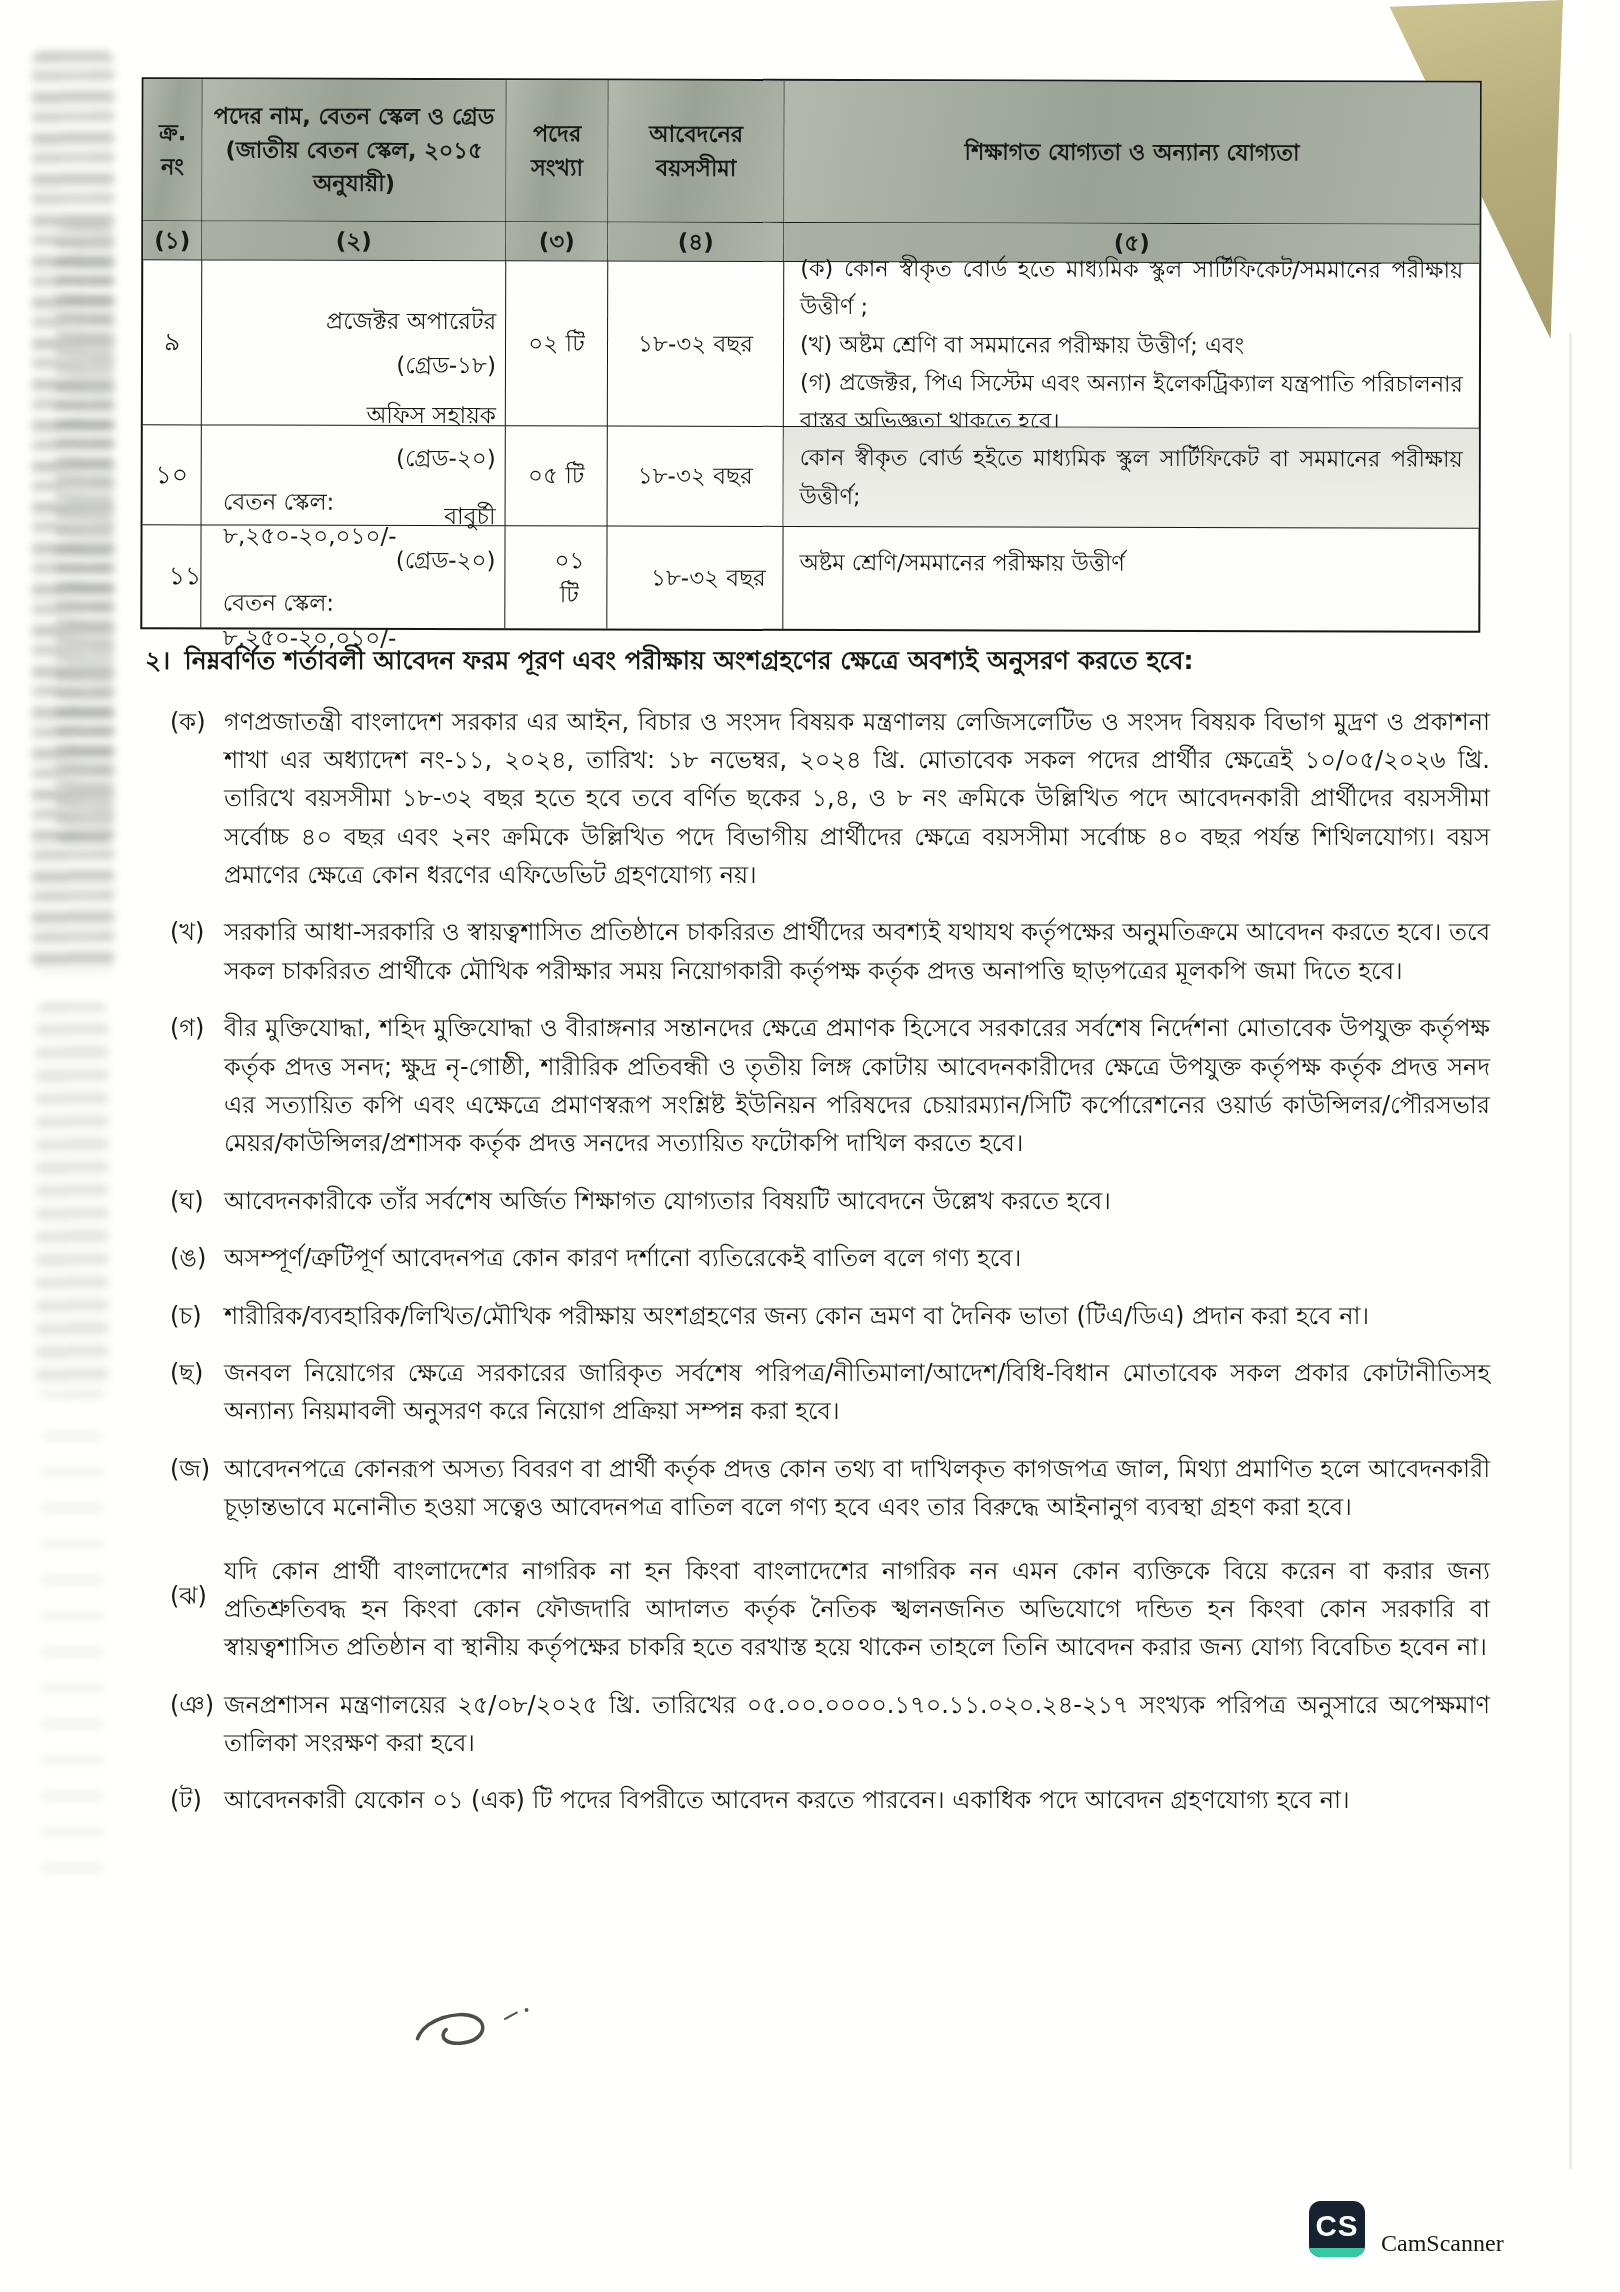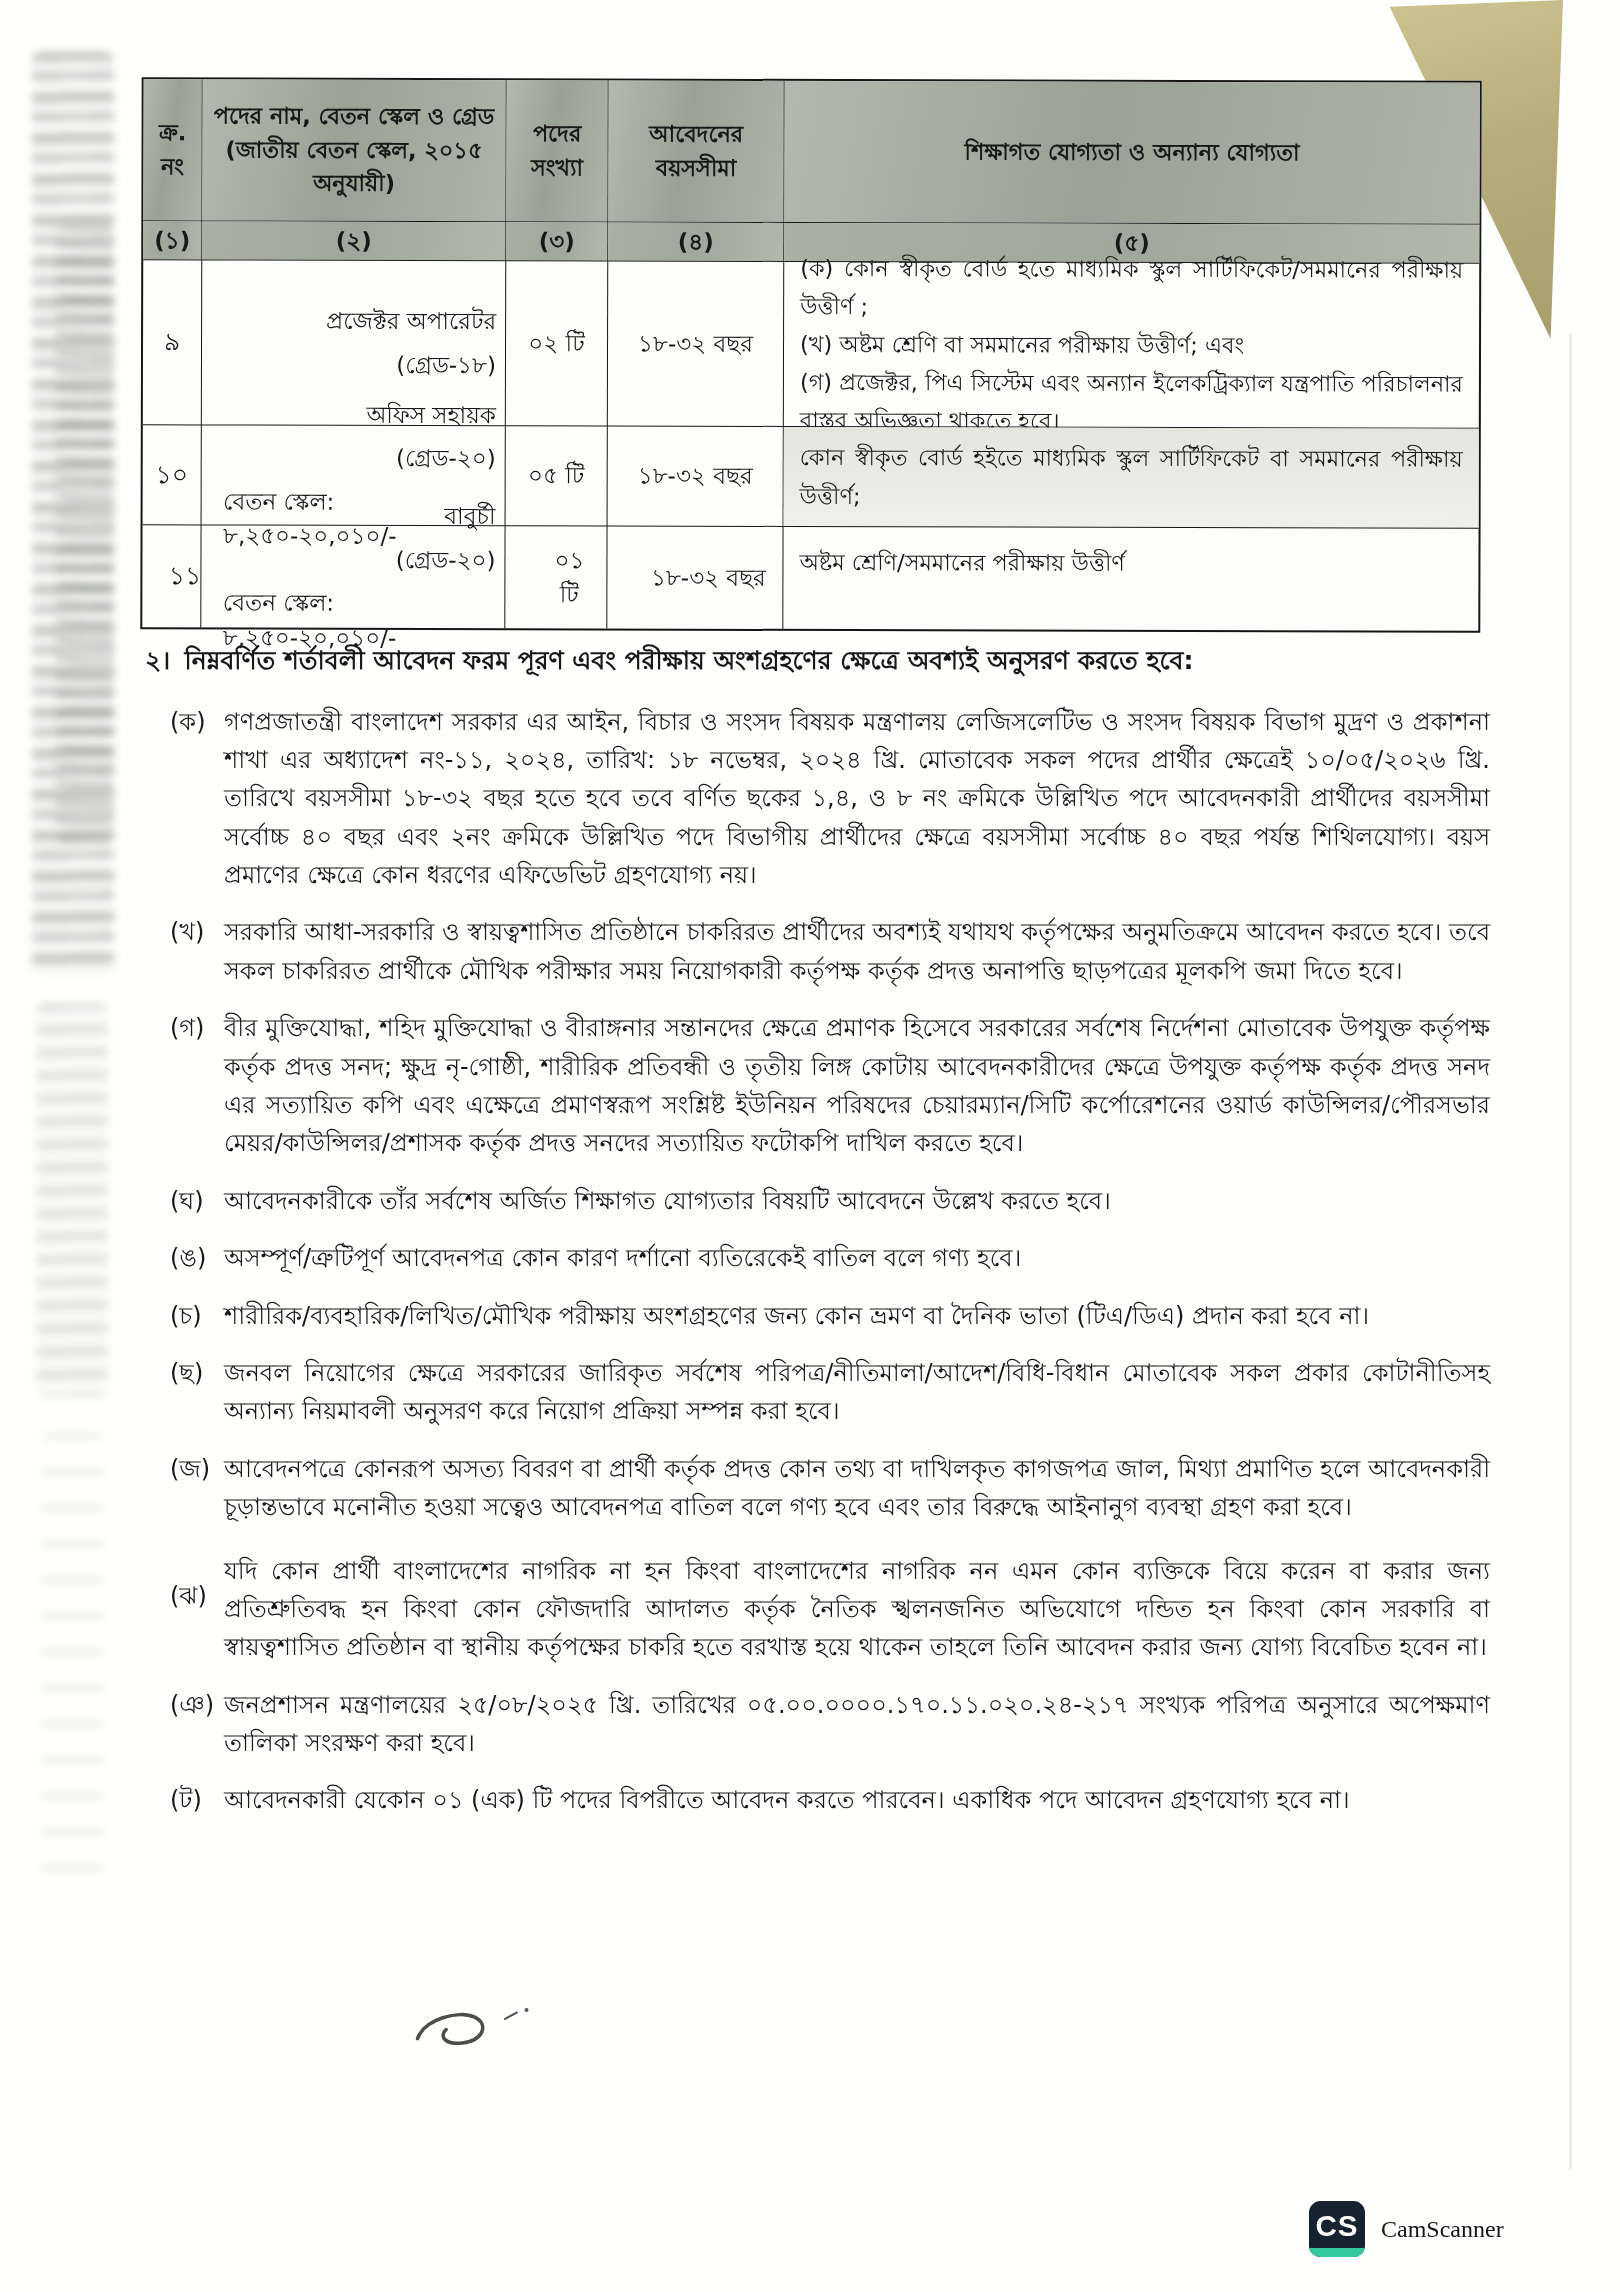--- a/index.html
+++ b/index.html
@@ -67,21 +67,21 @@
   .conds { position:absolute; left:145px; top:641px; width:1345px; font-size:24px; line-height:1.6; }
   .cond-head { display:flex; gap:14.3px; font-weight:bold; font-size:25px; margin-bottom:21.5px; }
   .cond-item { position:relative; padding-left:79px; margin-bottom:19px; text-align:justify; }
   .cond-label { position:absolute; left:25px; top:0; }
   .mt { margin-top:25px; }
 
   
   .sig { position:absolute; left:405px; top:1999px; opacity:.85; }
 
   
-  .cs-mark { position:absolute; left:1309px; top:2201px; display:flex; align-items:center; gap:16px; }
+  .cs-mark { position:absolute; left:1309px; top:2201px; display:flex; align-items:flex-end; gap:16px; }
   .cs-icon { width:56px; height:56px; border-radius:11.6px; background:#16222f;
     position:relative; display:flex; align-items:center; justify-content:center; overflow:hidden; }
   .cs-letters { color:#ffffff; font-weight:bold; font-size:29.6px; letter-spacing:0.9px; margin-top:-6.3px;
     font-family:"Liberation Sans", sans-serif; }
   .cs-strip { position:absolute; left:0; right:0; bottom:0; height:9px; background:#35c9a1; }
   .cs-text { font-family:"Liberation Serif","DejaVu Serif",serif; font-size:24px; color:#161616; }
 </style>
 </head>
 <body>
 

